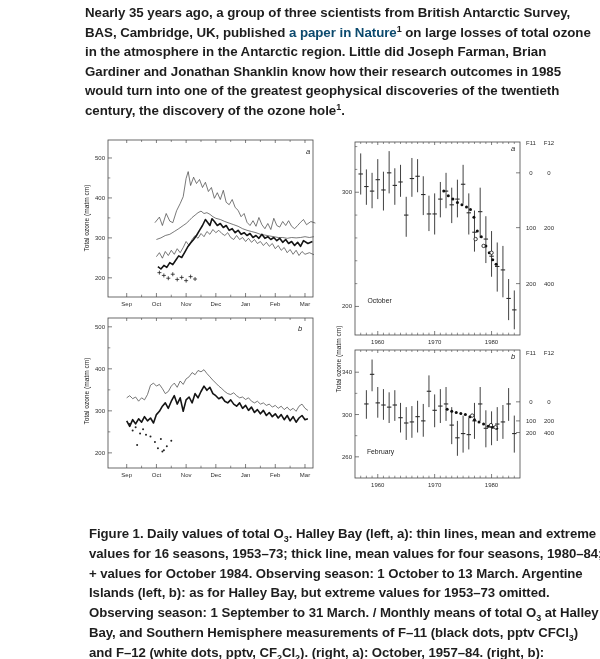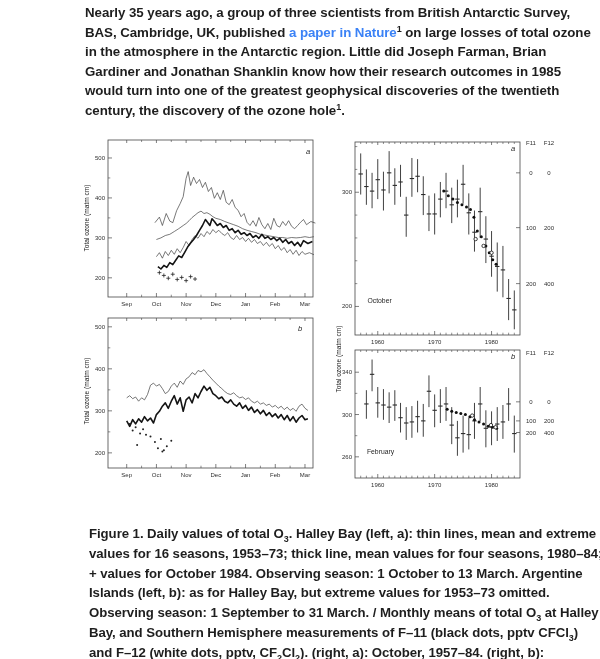--- a/index.html
+++ b/index.html
@@ -3,21 +3,21 @@
 <meta charset="utf-8">
 <style>
   html,body{margin:0;padding:0;}
   body{width:600px;height:659px;background:#ffffff;overflow:hidden;position:relative;
        font-family:"Liberation Sans",sans-serif;}
   .page{position:absolute;left:0;top:0;width:600px;height:659px;background:#fff;color:#1e1e1e;}
   .intro{position:absolute;left:85px;top:3px;width:512px;margin:0;
          font-size:13.3px;line-height:19.6px;font-weight:600;letter-spacing:-0.05px;}
   .caption{position:absolute;left:85px;top:520px;width:514px;margin:4px;
          font-size:13.2px;line-height:19.8px;font-weight:600;letter-spacing:-0.05px;}
-  a.link{color:#3b82f6;text-decoration:none;}
+  a.link{color:#0c4a6e;text-decoration:none;}
   .italic{}
   sup{font-size:9px;line-height:0;}
   sub{font-size:9px;line-height:0;}
   .figure{position:absolute;left:0;top:128px;width:600px;height:369px;}
   svg text{font-family:"Liberation Sans",sans-serif;}
   svg .tick{font-size:6px;fill:#2f2f2f;}
   svg .inner{font-size:6.8px;fill:#1f1f1f;}
   svg .letter{font-size:7.5px;font-style:italic;fill:#1f1f1f;}
   svg .ylab{font-size:6.6px;fill:#1f1f1f;}
 </style>

